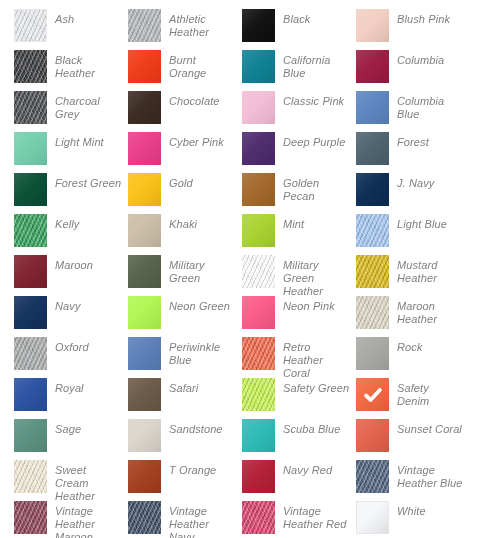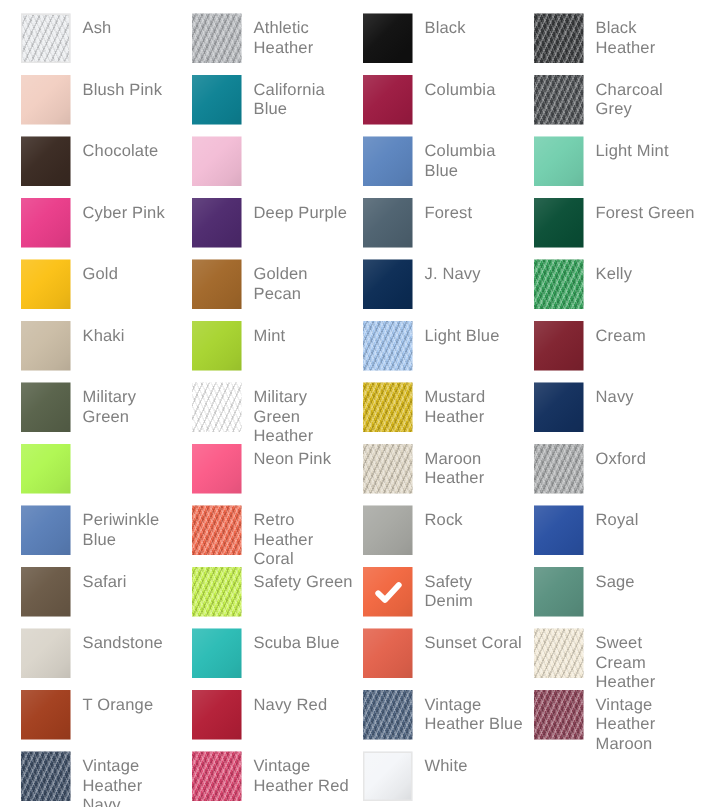--- a/index.html
+++ b/index.html
@@ -27,20 +27,21 @@
     grid-auto-rows: 41px;
     column-gap: 0;
     row-gap: 0;
   }
 
   .swatch-item {
     display: flex;
     align-items: flex-start;
     gap: 0;
     height: 41px;
+    font-style: italic;
   }
 
   .swatch-chip {
     position: relative;
     width: 33px;
     height: 33px;
     flex: 0 0 33px;
     box-sizing: border-box;
     background-repeat: no-repeat;
     background-size: 100% 100%;
@@ -107,45 +108,50 @@
     </div>
     <div class="swatch-item">
       <div class="swatch-chip heather" style="background-color: rgb(180, 183, 187);"></div>
       <span class="swatch-label">Athletic Heather</span>
     </div>
     <div class="swatch-item">
       <div class="swatch-chip solid" style="background-color: rgb(16, 16, 16);"></div>
       <span class="swatch-label">Black</span>
     </div>
     <div class="swatch-item">
+      <div class="swatch-chip solid" style="background-color: rgb(242, 207, 194);"></div>
+      <span class="swatch-label">Blush Pink</span>
+    </div>
+    <div class="swatch-item">
       <div class="swatch-chip heather" style="background-color: rgb(58, 60, 62);"></div>
       <span class="swatch-label">Black Heather</span>
     </div>
     <div class="swatch-item">
-      <div class="swatch-chip solid" style="background-color: rgb(242, 207, 194);"></div>
-      <span class="swatch-label">Blush Pink</span>
+      <div class="swatch-chip solid" style="background-color: rgb(240, 59, 24);"></div>
+      <span class="swatch-label">Burnt Orange</span>
     </div>
     <div class="swatch-item">
       <div class="swatch-chip solid" style="background-color: rgb(13, 130, 148);"></div>
       <span class="swatch-label">California Blue</span>
     </div>
     <div class="swatch-item">
       <div class="swatch-chip solid" style="background-color: rgb(157, 27, 66);"></div>
       <span class="swatch-label">Columbia</span>
     </div>
     <div class="swatch-item">
       <div class="swatch-chip heather" style="background-color: rgb(74, 77, 80);"></div>
       <span class="swatch-label">Charcoal Grey</span>
     </div>
     <div class="swatch-item">
       <div class="swatch-chip solid" style="background-color: rgb(58, 42, 34);"></div>
       <span class="swatch-label">Chocolate</span>
     </div>
     <div class="swatch-item">
       <div class="swatch-chip solid" style="background-color: rgb(243, 189, 214);"></div>
+      <span class="swatch-label">Classic Pink</span>
     </div>
     <div class="swatch-item">
       <div class="swatch-chip solid" style="background-color: rgb(92, 133, 191);"></div>
       <span class="swatch-label">Columbia Blue</span>
     </div>
     <div class="swatch-item">
       <div class="swatch-chip solid" style="background-color: rgb(115, 207, 174);"></div>
       <span class="swatch-label">Light Mint</span>
     </div>
     <div class="swatch-item">
@@ -187,40 +193,41 @@
     <div class="swatch-item">
       <div class="swatch-chip solid" style="background-color: rgb(168, 212, 48);"></div>
       <span class="swatch-label">Mint</span>
     </div>
     <div class="swatch-item">
       <div class="swatch-chip heather" style="background-color: rgb(164, 198, 239);"></div>
       <span class="swatch-label">Light Blue</span>
     </div>
     <div class="swatch-item">
       <div class="swatch-chip solid" style="background-color: rgb(128, 34, 47);"></div>
-      <span class="swatch-label">Cream</span>
+      <span class="swatch-label">Maroon</span>
     </div>
     <div class="swatch-item">
       <div class="swatch-chip solid" style="background-color: rgb(88, 98, 74);"></div>
       <span class="swatch-label">Military Green</span>
     </div>
     <div class="swatch-item">
       <div class="swatch-chip heather"></div>
       <span class="swatch-label">Military Green Heather</span>
     </div>
     <div class="swatch-item">
       <div class="swatch-chip heather" style="background-color: rgb(216, 184, 27);"></div>
       <span class="swatch-label">Mustard Heather</span>
     </div>
     <div class="swatch-item">
       <div class="swatch-chip solid" style="background-color: rgb(19, 48, 94);"></div>
       <span class="swatch-label">Navy</span>
     </div>
     <div class="swatch-item">
       <div class="swatch-chip solid" style="background-color: rgb(176, 247, 82);"></div>
+      <span class="swatch-label">Neon Green</span>
     </div>
     <div class="swatch-item">
       <div class="swatch-chip solid" style="background-color: rgb(251, 91, 136);"></div>
       <span class="swatch-label">Neon Pink</span>
     </div>
     <div class="swatch-item">
       <div class="swatch-chip heather" style="background-color: rgb(222, 214, 196);"></div>
       <span class="swatch-label">Maroon Heather</span>
     </div>
     <div class="swatch-item">

